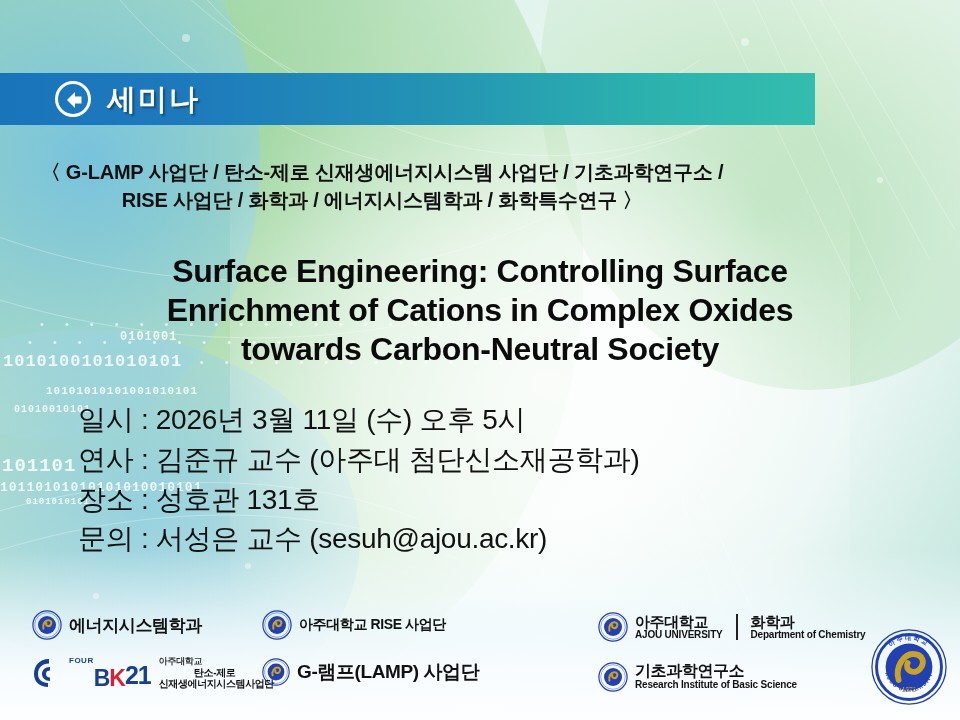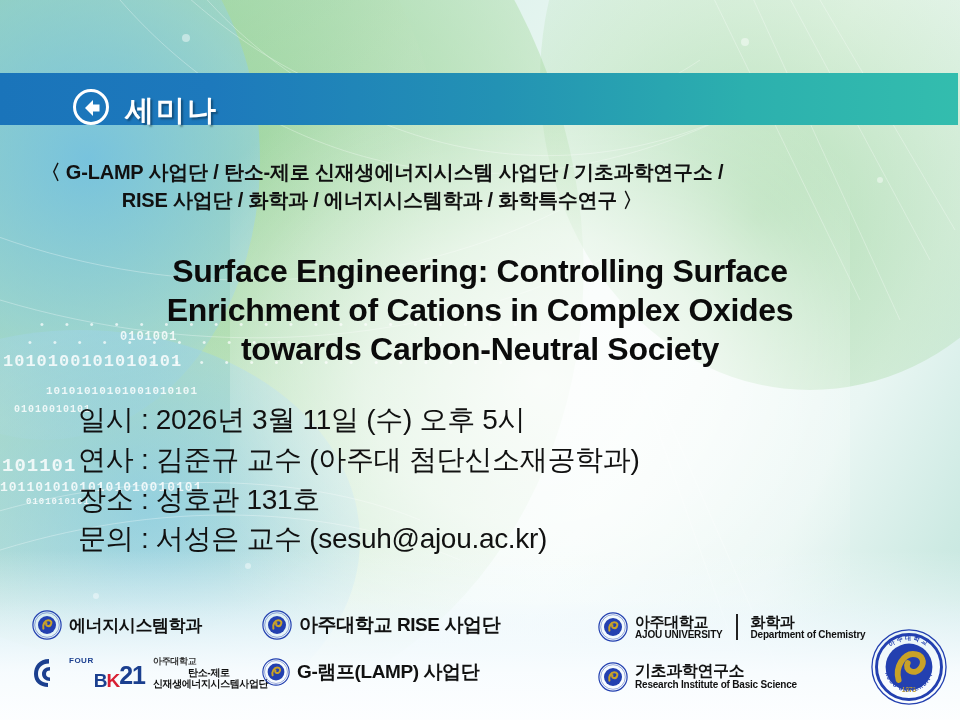--- a/index.html
+++ b/index.html
@@ -154,32 +154,32 @@
     font-size: 11px;
     letter-spacing: 9px;
     user-select: none;
   }
 
   
   .banner {
     position: absolute;
     left: 0;
     top: 73px;
-    width: 958px;
+    width: 815px;
     height: 52px;
     background: linear-gradient(to right,
       #1a74ba 0%,
       #1d79bc 22%,
       #2392b4 52%,
       #2cb0ae 78%,
       #33bdae 100%);
     display: flex;
-    align-items: flex-end;
+    align-items: center;
     box-sizing: border-box;
-    padding-left: 73px;
+    padding-left: 55px;
   }
   .banner-arrow {
     width: 36px;
     height: 36px;
     border-radius: 50%;
     border: 3px solid #ffffff;
     box-sizing: border-box;
     position: relative;
     flex: 0 0 auto;
   }
@@ -266,21 +266,21 @@
     margin: 0 6px;
   }
 
   
   .seal-sm { flex: 0 0 auto; }
 
   
   .bk21 { display: flex; align-items: center; gap: 5px; }
   .bk21-mark { display: flex; align-items: flex-end; }
   .bk-text {
-    font-size: 19px;
+    font-size: 23px;
     font-weight: 700;
     letter-spacing: -1px;
     line-height: 1;
     margin-top: 8px;
   }
   .bk-b { color: #1b3f8f; }
   .bk-k { color: #d81f33; }
   .bk-21 { color: #1b3f8f; font-size: 25px; font-weight: 700; letter-spacing: -1px; text-align: center; }
   .bk-four {
     font-size: 8px;
@@ -417,21 +417,21 @@
     </div>
 
     <div class="logo-group" style="left:262px; top:10px;">
       <div class="logo-item">
         <svg class="seal-sm" width="30" height="30" viewBox="0 0 100 100">
           <circle cx="50" cy="50" r="47" fill="none" stroke="#2340b0" stroke-width="4"></circle>
           <circle cx="50" cy="50" r="41" fill="none" stroke="#2340b0" stroke-width="1.5"></circle>
           <circle cx="50" cy="50" r="30" fill="#2340b0"></circle>
           <path d="M38 62 C34 48 44 34 54 34 C64 34 68 42 62 50 C56 58 44 52 48 44" fill="none" stroke="#c9a227" stroke-width="7" stroke-linecap="round"></path>
         </svg>
-        <span class="logo-label" style="font-size:19px;">아주대학교 RISE 사업단</span>
+        <span class="logo-label" style="font-size:14px;">아주대학교 RISE 사업단</span>
       </div>
     </div>
 
     <div class="logo-group" style="left:262px; top:58px;">
       <div class="logo-item">
         <svg class="seal-sm" width="28" height="28" viewBox="0 0 100 100">
           <circle cx="50" cy="50" r="47" fill="none" stroke="#2340b0" stroke-width="4"></circle>
           <circle cx="50" cy="50" r="41" fill="none" stroke="#2340b0" stroke-width="1.5"></circle>
           <circle cx="50" cy="50" r="30" fill="#2340b0"></circle>
           <path d="M38 62 C34 48 44 34 54 34 C64 34 68 42 62 50 C56 58 44 52 48 44" fill="none" stroke="#c9a227" stroke-width="7" stroke-linecap="round"></path>

